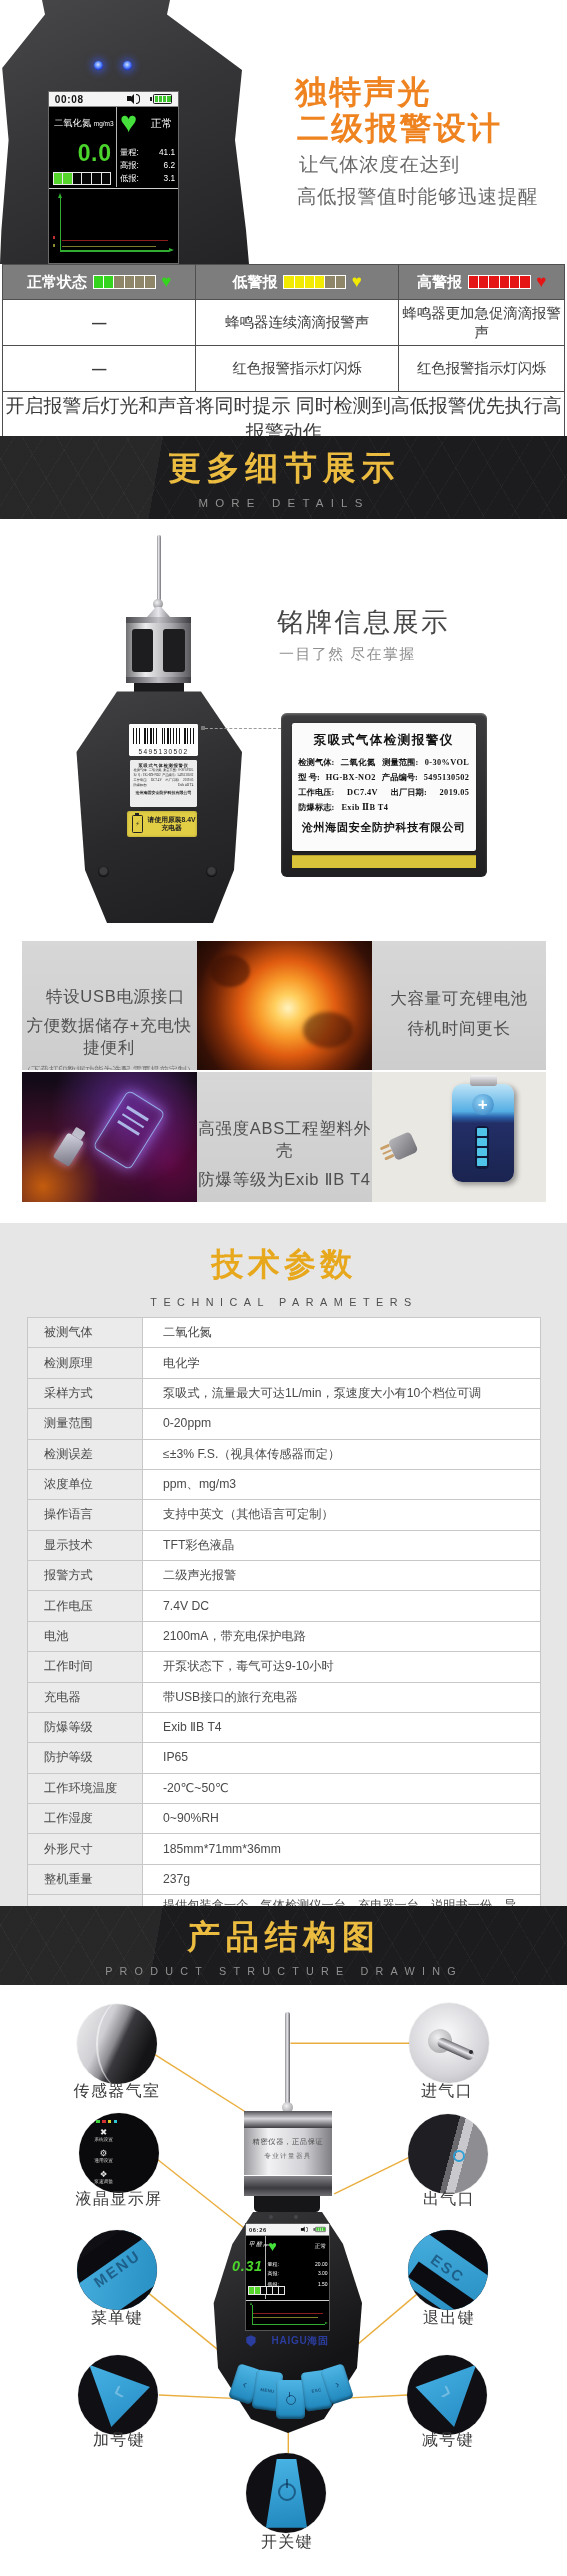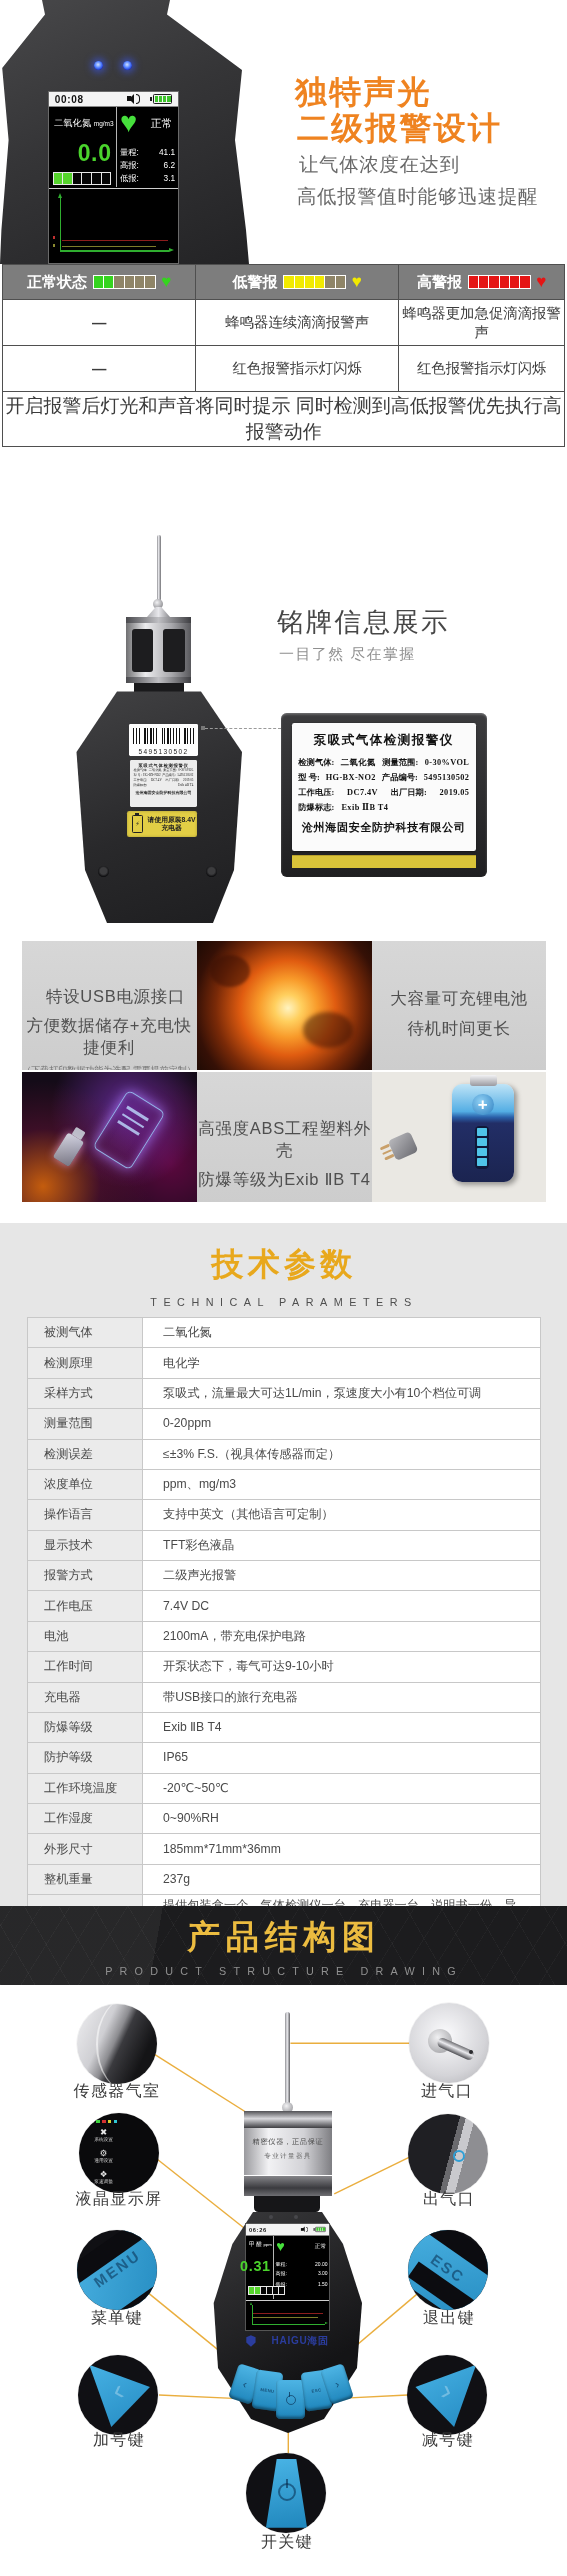--- a/index.html
+++ b/index.html
@@ -204,21 +204,21 @@
   .s-neck{left:254px;top:2196px;width:66px;height:16px;background:#161618;border-radius:0 0 4.3px 4.3px;}
   #s-body{left:213px;top:2212px;width:149px;height:224px;
     clip-path:polygon(40px 0,109px 0,130px 32px,149px 91px,144px 156px,111px 207px,75px 221px,38px 207px,5px 156px,0.7px 91px,19.4px 32px);
     background:linear-gradient(150deg,#3a3a3c,#141416 70%);}
   .s-dot{width:4.3px;height:4.3px;border-radius:50%;background:#47474b;}
   #screen2{left:245px;top:2223px;width:85px;height:108px;background:#000;border:0.7px solid #555;box-sizing:border-box;font-size:0;}
   #screen2 .statusbar{height:12.2px;}
   #screen2 .sb-time{font-size:5.7px;margin-left:2.9px;}
   .mini-ic{transform:scale(.55);transform-origin:right center;display:flex;align-items:center;margin-left:auto;}
   #screen2 .scr-main{top:12.2px;height:63px;}
-  #screen2 .scr-left{width:28px;}
+  #screen2 .scr-left{width:20px;font-style:italic;}
   #screen2 .gasline{left:2.9px;top:5px;font-size:5.7px;}
   #screen2 .gasline .unit{font-size:4.3px;}
   #screen2 .bigval{right:2.2px;top:21.6px;font-size:14.4px;}
   #screen2 .segbar i{width:5px;height:6.5px;}
   #screen2 .scr-heart{font-size:14.4px;line-height:16px;left:2.2px;top:1.4px;}
   #screen2 .scr-status{font-size:5.7px;right:2.9px;top:6.5px;}
   #screen2 .srow{font-size:5px;left:1.4px;right:1.4px;}
   #screen2 .scr-graph{top:76px;}
   #screen2 .gaxis-v{left:5.7px;top:3.6px;bottom:5.7px;width:0.7px;}
   #screen2 .gaxis-v::before{left:-1.4px;top:-2.9px;border-left-width:1.8px;border-right-width:1.8px;border-bottom-width:3.6px;}
@@ -363,20 +363,24 @@
       <td class="dash">—</td>
       <td>红色报警指示灯闪烁</td>
       <td>红色报警指示灯闪烁</td>
     </tr>
     <tr>
           <td class="ft" colspan="3">开启报警后灯光和声音将同时提示 同时检测到高低报警优先执行高报警动作</td>
         </tr>
   </tbody>
     </table>
 
+  <div class="abs banner" style="top:436px;height:83px;">
+    <div class="ctr banner-title" style="margin-top:10px;">更多细节展示</div>
+    <div class="ctr banner-sub" style="margin-top:5.7px;">MORE DETAILS</div>
+  </div>
 
   <div class="abs np-rod"></div>
   <div class="abs np-bulb"></div>
   <div class="abs np-cone"></div>
   <div class="abs np-cyl">
     <span class="ring" style="top:0;"></span>
     <span class="slot" style="left:5.7px;"></span>
     <span class="slot" style="left:37px;"></span>
     <span class="ring" style="bottom:0;"></span>
   </div>

